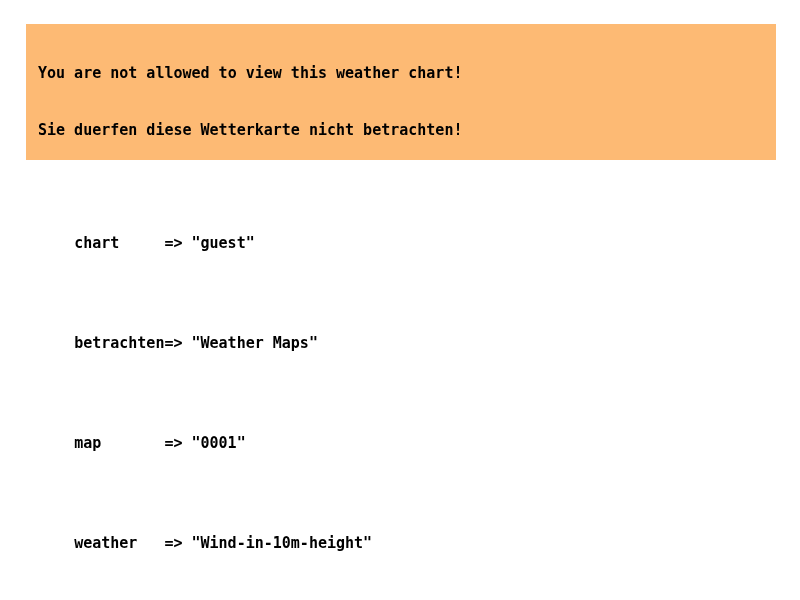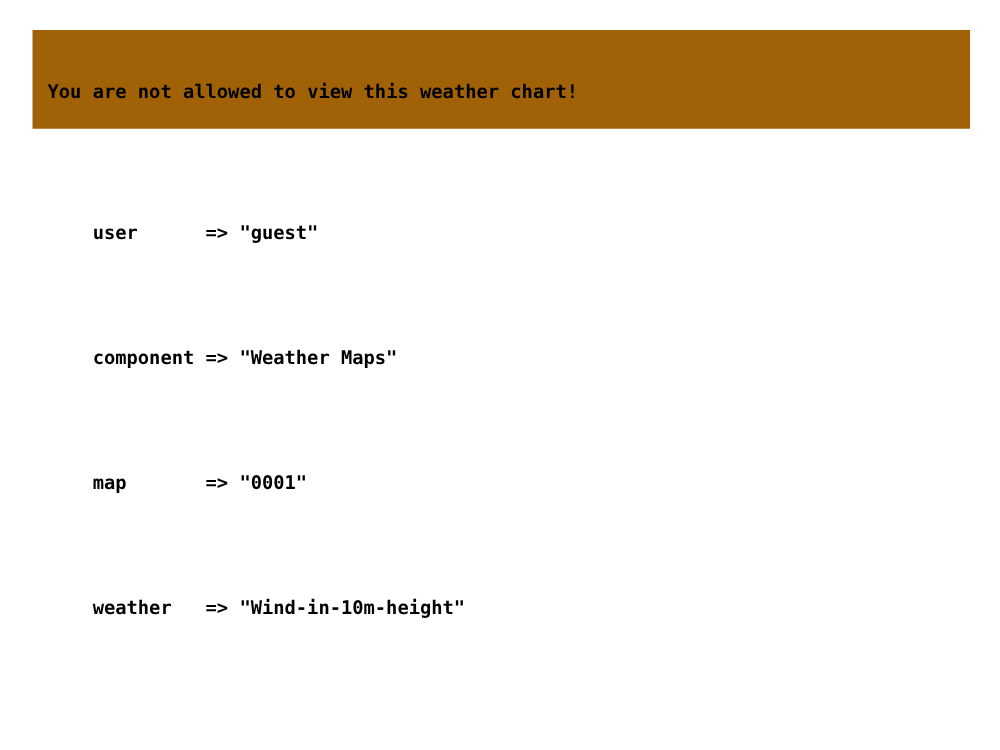--- a/index.html
+++ b/index.html
@@ -25,30 +25,31 @@
     margin: 13px 0 0 38px;
     line-height: 20px;
     white-space: pre;
   }
   .kv-label { display: inline-block; width: 10ch; }
   .kv-arrow { display: inline-block; width: 3ch; }
 </style>
 </head>
 <body>
 
-<div class="banner banner-error" style="background-color: #a16207;">
+<div class="banner banner-error" style="background-color: #fdba74;">
   <div>You are not allowed to view this weather chart!</div>
+  <div>Sie duerfen diese Wetterkarte nicht betrachten!</div>
 </div>
 
 <div class="kv-block">
   <div>
-    <span class="kv-label">user</span><span class="kv-arrow">=&gt;</span><span>"guest"</span>
+    <span class="kv-label">chart</span><span class="kv-arrow">=&gt;</span><span>"guest"</span>
   </div>
   <div>
-    <span class="kv-label">component</span><span class="kv-arrow">=&gt;</span><span>"Weather Maps"</span>
+    <span class="kv-label">betrachten</span><span class="kv-arrow">=&gt;</span><span>"Weather Maps"</span>
   </div>
   <div>
     <span class="kv-label">map</span><span class="kv-arrow">=&gt;</span><span>"0001"</span>
   </div>
   <div>
     <span class="kv-label">weather</span><span class="kv-arrow">=&gt;</span><span>"Wind-in-10m-height"</span>
   </div>
   
 </div>
 

